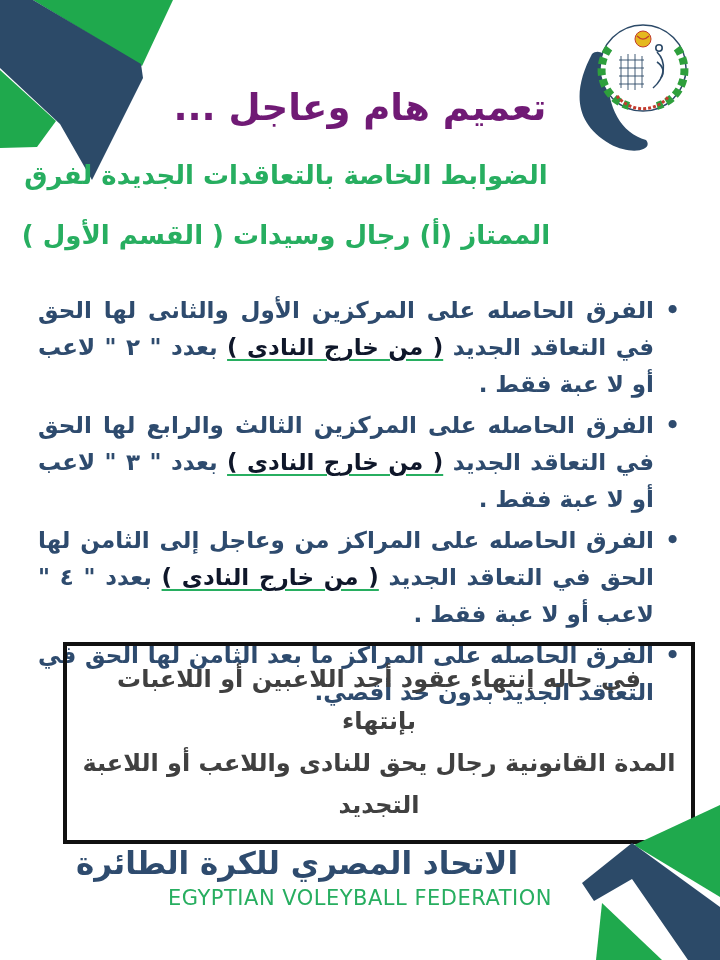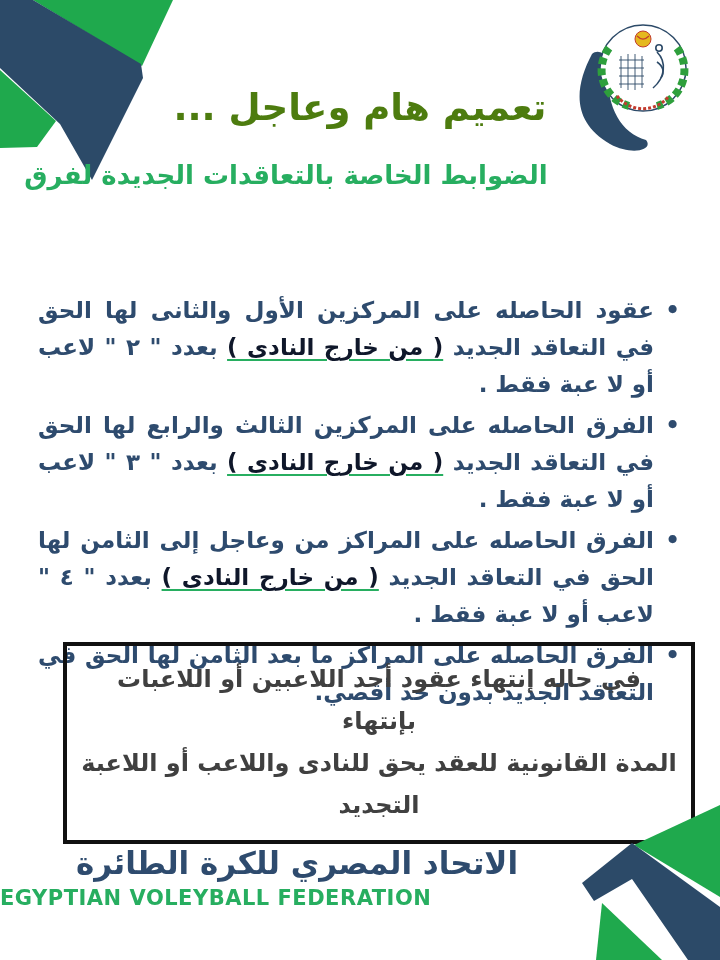--- a/index.html
+++ b/index.html
@@ -9,21 +9,21 @@
   }
   svg{display:block;}
   .orn-tl{position:absolute;top:0;left:0;}
   .orn-br{position:absolute;bottom:0;right:0;}
   .logo-wrap{position:absolute;top:22px;right:20px;width:130px;height:140px;}
   .swoosh{position:absolute;top:28px;left:0;}
   .emblem{position:absolute;top:0;left:25px;}
   .page-title{
     position:absolute;top:86px;left:0;width:720px;margin:0;
     text-align:center;direction:rtl;
-    font-size:37px;font-weight:bold;color:#4d7c0f;letter-spacing:0;
+    font-size:37px;font-weight:bold;color:#701a75;letter-spacing:0;
   }
   .subtitle{
     position:absolute;left:0;width:572px;margin:0;text-align:center;direction:rtl;
     font-size:26px;font-weight:bold;color:#27AE60;
   }
   .subtitle.s1{top:160px;}
   .subtitle.s2{top:220px;}
   .rules{
     position:absolute;top:292px;right:66px;left:38px;margin:0;padding:0;
     list-style:none;direction:rtl;
@@ -44,22 +44,22 @@
     position:absolute;left:63px;top:642px;width:604px;
     border:4px solid #111111;padding:12px 10px 14px 10px;
     direction:rtl;text-align:center;
     font-size:24px;font-weight:bold;color:#404040;line-height:42px;
   }
   .footer-ar{
     position:absolute;top:845px;left:0;width:594px;margin:0;text-align:center;direction:rtl;
     font-size:31px;font-weight:bold;color:#2E4B6E;
   }
   .footer-en{
-    position:absolute;top:886px;left:0;width:720px;margin:0;text-align:left;
-    font-size:21px;font-weight:bold;color:#27AE60;letter-spacing:0.5px;
+    position:absolute;top:886px;left:0;width:720px;margin:0;text-align:center;
+    font-size:21px;font-weight:normal;color:#27AE60;letter-spacing:0.5px;
   }
 </style>
 </head>
 <body>
 
 <div class="page">
 
   <svg class="orn-tl" width="235" height="195" viewBox="0 0 235 195">
     <polygon points="33,0 173,0 142,66" fill="#1FA94D"></polygon>
     <polygon points="0,0 33,0 141,64 143,78 92,180 60,124 0,68" fill="#2C4A68"></polygon>
@@ -84,43 +84,44 @@
         <circle cx="64" cy="26" r="3.2"></circle>
         <path d="M 62,30 C 72,40 70,56 58,66"></path>
         <path d="M 62,40 C 68,44 70,50 66,56"></path>
       </g>
       <path d="M 22,74 A 33,33 0 0 0 74,74" fill="none" stroke="#C23B2E" stroke-width="3" stroke-dasharray="3 2"></path>
     </svg>
   </div>
 
   <h1 class="page-title">تعميم هام وعاجل ...</h1>
   <p class="subtitle s1">الضوابط الخاصة بالتعاقدات الجديدة لفرق</p>
+  <p class="subtitle s2">الممتاز (أ) رجال وسيدات ( القسم الأول )</p>
 
   <ul class="rules">
     <li class="rule">
       <span class="bullet">•</span>
-      <span>عقود الحاصله على المركزين الأول والثانى لها الحق في التعاقد الجديد </span><span class="hl">( من خارج النادى )</span><span> بعدد " ٢ " لاعب أو لا عبة فقط .</span>
+      <span>الفرق الحاصله على المركزين الأول والثانى لها الحق في التعاقد الجديد </span><span class="hl">( من خارج النادى )</span><span> بعدد " ٢ " لاعب أو لا عبة فقط .</span>
     </li>
     <li class="rule">
       <span class="bullet">•</span>
       <span>الفرق الحاصله على المركزين الثالث والرابع لها الحق في التعاقد الجديد </span><span class="hl">( من خارج النادى )</span><span> بعدد " ٣ " لاعب أو لا عبة فقط .</span>
     </li>
     <li class="rule">
       <span class="bullet">•</span>
       <span>الفرق الحاصله على المراكز من وعاجل إلى الثامن لها الحق في التعاقد الجديد </span><span class="hl">( من خارج النادى )</span><span> بعدد " ٤ " لاعب أو لا عبة فقط .</span>
     </li>
     <li class="rule">
       <span class="bullet">•</span>
       <span>الفرق الحاصله على المراكز ما بعد الثامن لها الحق في التعاقد الجديد بدون حد أقصي.</span><span class="hl"></span><span></span>
     </li>
   </ul>
 
   <div class="notice-box">
     <div>في حاله إنتهاء عقود أحد اللاعبين أو اللاعبات بإنتهاء</div>
-    <div>المدة القانونية للعقد يحق للنادى واللاعب أو اللاعبة التجديد</div>
+    <div>المدة القانونية رجال يحق للنادى واللاعب أو اللاعبة التجديد</div>
   </div>
 
   <p class="footer-ar">الاتحاد المصري للكرة الطائرة</p>
   <p class="footer-en">EGYPTIAN VOLEYBALL FEDERATION</p>
 
   <svg class="orn-br" width="180" height="175" viewBox="0 0 180 175">
     <polygon points="180,20 180,112 94,60" fill="#1FA94D"></polygon>
     <polygon points="42,98 92,58 180,122 180,175 148,175 92,94 54,116" fill="#2C4A68"></polygon>
     <polygon points="62,118 122,175 56,175" fill="#1FA94D"></polygon>
   </svg>

